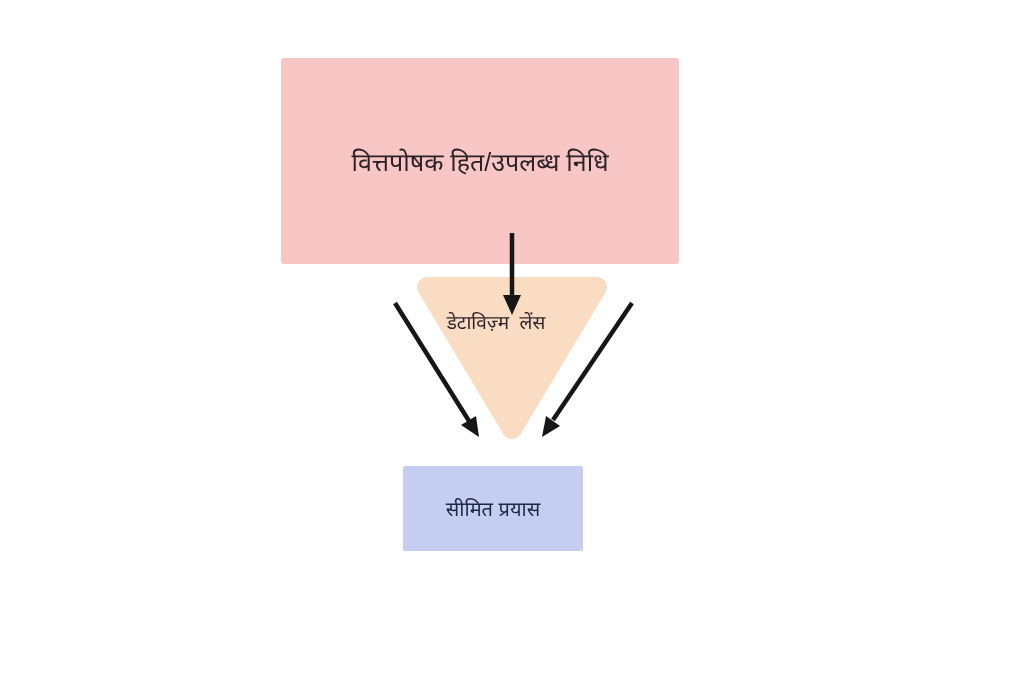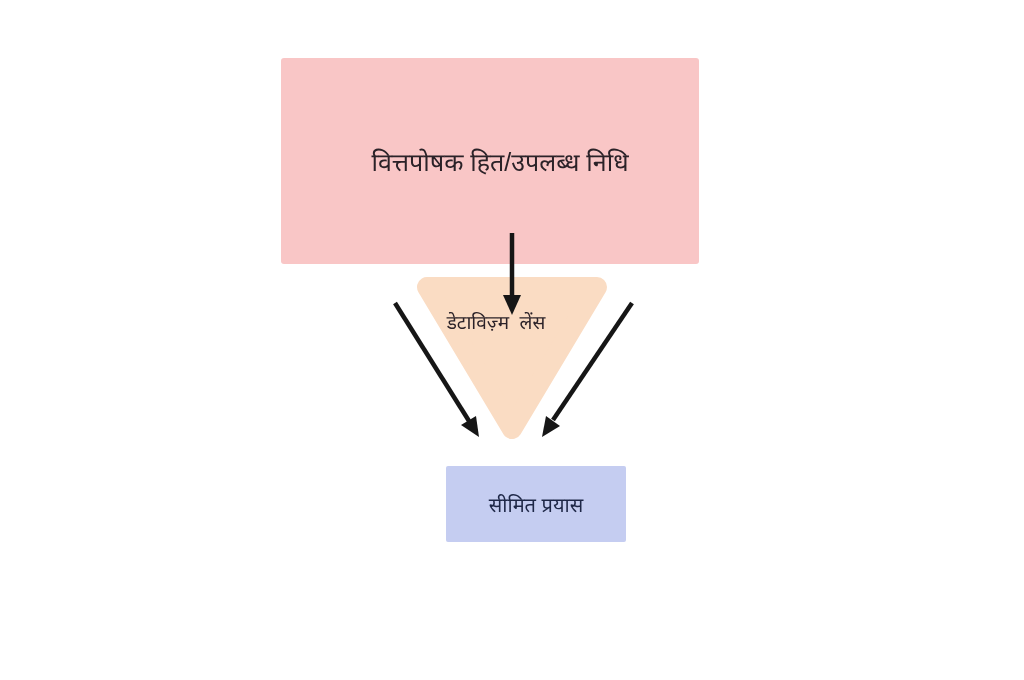--- a/index.html
+++ b/index.html
@@ -22,27 +22,26 @@
     justify-content: center;
     text-align: center;
   }
   .funder-box {
     left: 281px;
     top: 58px;
     width: 398px;
     height: 206px;
     border-radius: 3px;
     font-size: 25px;
-    padding-left: 20px;
   }
   .effort-box {
-    left: 446px;
+    left: 403px;
     top: 466px;
     width: 180px;
-    height: 76px;
+    height: 85px;
     border-radius: 2px;
     font-size: 20px;
     text-align: right;
   }
   .funnel-svg {
     position: absolute;
     left: 400px;
     top: 268px;
   }
   .funnel-label {

